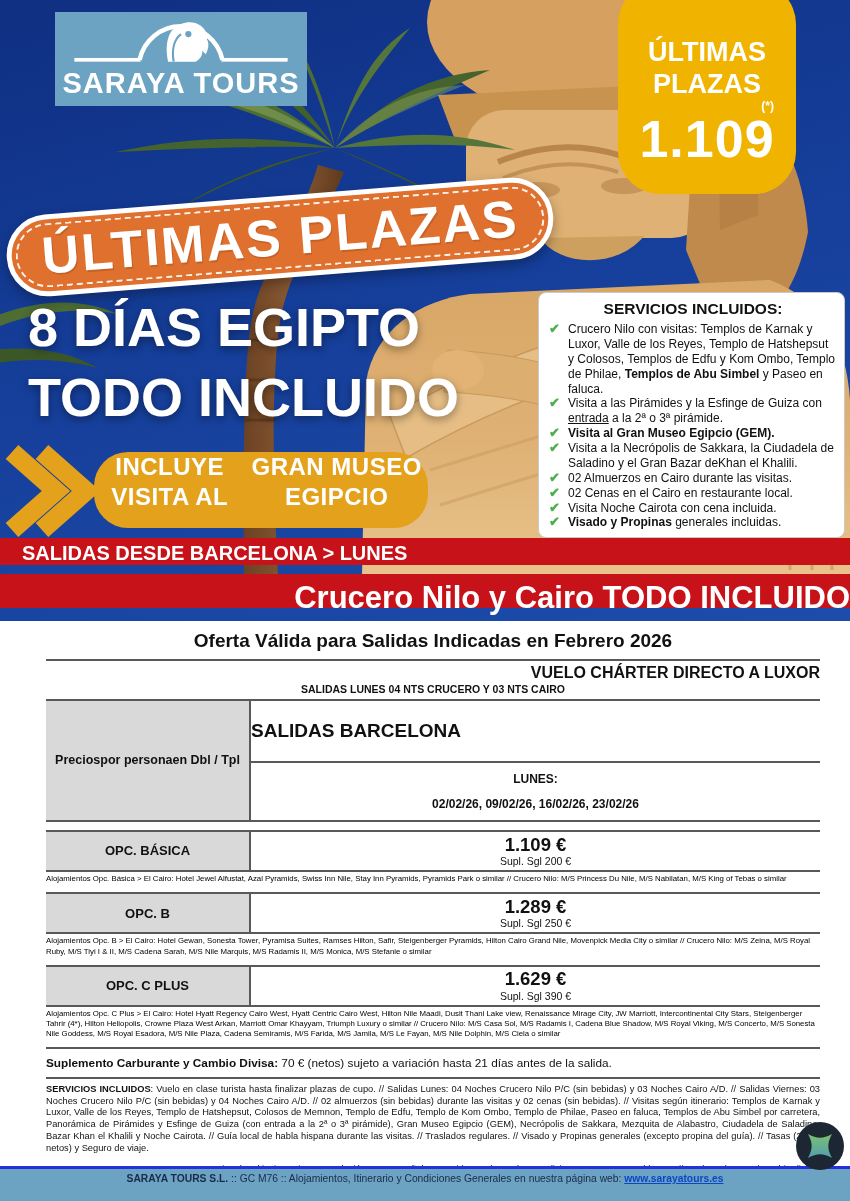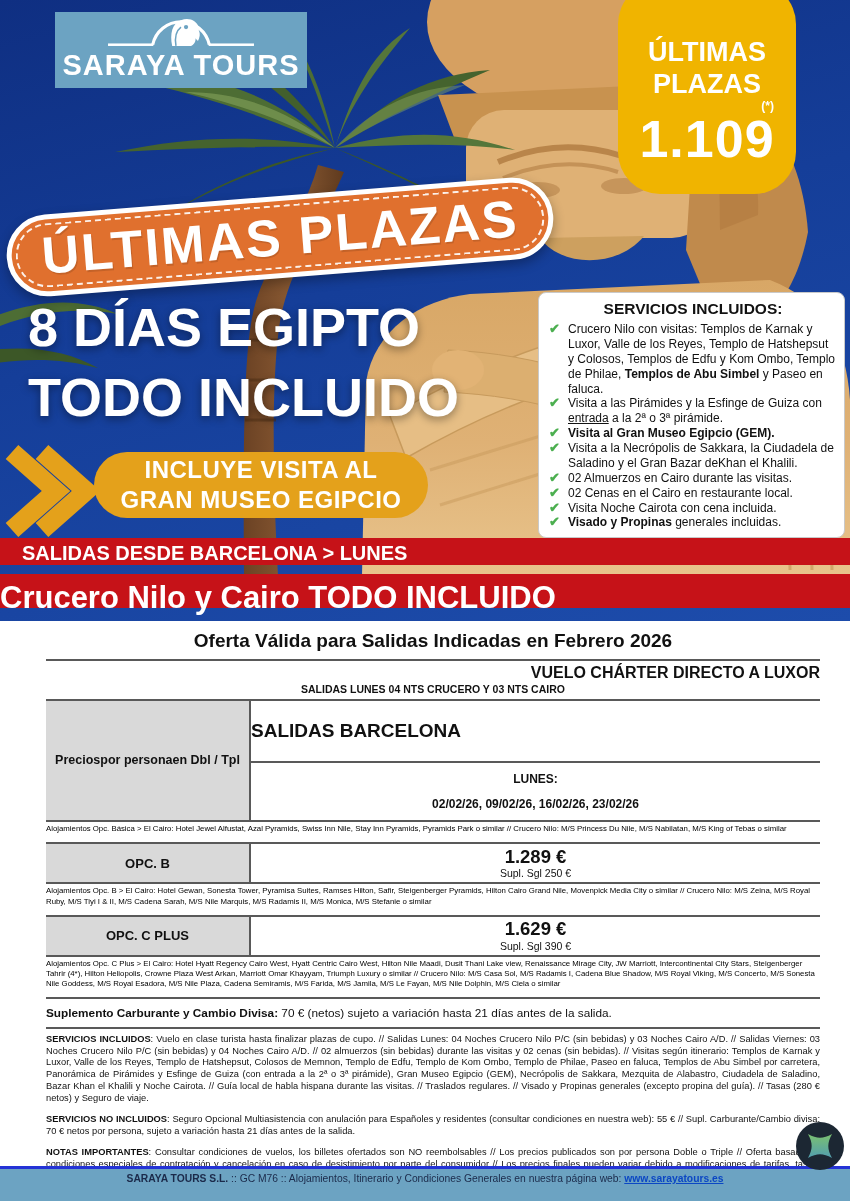--- a/index.html
+++ b/index.html
@@ -4,21 +4,21 @@
 <style>
   html,body{margin:0;padding:0;background:#ffffff;}
   .page{position:relative;width:850px;height:1201px;overflow:hidden;background:#fff;
         font-family:"Liberation Sans",sans-serif;}
 
   
   .hero{position:absolute;top:0;left:0;width:850px;height:621px;overflow:hidden;
         background:linear-gradient(165deg,#0f2f82 0%,#153e99 45%,#1d4cab 100%);}
   .scene{position:absolute;top:0;left:0;}
 
-  .logo-box{position:absolute;left:55px;top:12px;width:252px;height:76px;background:#6CA3C2;
+  .logo-box{position:absolute;left:55px;top:12px;width:252px;height:94px;background:#6CA3C2;
             display:flex;flex-direction:column;align-items:center;justify-content:flex-end;padding-bottom:8px;box-sizing:border-box;}
   .logo-title{color:#fff;font-weight:bold;font-size:29px;letter-spacing:1px;line-height:1;}
 
   .badge{position:absolute;left:618px;top:-18px;width:178px;height:212px;background:#F0B400;
          border-radius:42px;color:#fff;text-align:center;padding-top:54px;box-sizing:border-box;}
   .badge .l1{font-size:27px;font-weight:bold;line-height:1.2;}
   .badge .ast{display:block;text-align:right;padding-right:22px;font-size:12px;font-weight:bold;height:12px;line-height:10px;}
   .badge .price{font-size:52px;font-weight:bold;line-height:1.02;letter-spacing:1px;}
 
   .ribbon{position:absolute;left:6px;top:196px;width:548px;height:82px;background:#E0702E;
@@ -26,36 +26,36 @@
           display:flex;align-items:center;justify-content:center;box-shadow:0 5px 12px rgba(0,0,0,.3);box-sizing:border-box;}
   .ribbon::after{content:"";position:absolute;inset:4px;border:2px dashed rgba(255,255,255,.9);border-radius:42px;pointer-events:none;}
   .ribbon-text{color:#fff;font-weight:bold;font-size:52px;letter-spacing:2px;white-space:nowrap;
                text-shadow:1px 2px 0 rgba(0,0,0,.12);}
 
   .headline{position:absolute;left:28px;top:292px;color:#fff;font-weight:bold;font-size:54px;
             line-height:1.3;text-shadow:0 3px 8px rgba(0,0,0,.4);}
 
   .chevrons{position:absolute;left:2px;top:444px;}
 
-  .gold-pill{position:absolute;left:94px;top:452px;width:334px;height:66px;background:#E4A11B;
-             border-radius:34px;display:flex;flex-direction:column;justify-content:center;
+  .gold-pill{position:absolute;left:94px;top:452px;width:334px;height:76px;background:#E4A11B;
+             border-radius:34px;display:flex;flex-direction:row;justify-content:center;
              text-align:center;color:#fff;font-weight:bold;font-size:24px;line-height:1.25;letter-spacing:.5px;}
 
   .svc-box{position:absolute;left:538px;top:292px;width:307px;height:246px;background:#fff;
            border:1px solid #c9c9c9;border-radius:8px;box-sizing:border-box;padding:7px 9px 4px 12px;color:#111;}
   .svc-title{text-align:center;font-weight:bold;font-size:15.5px;margin-bottom:4px;}
   .svc-item{position:relative;padding-left:17px;font-size:12px;line-height:1.24;}
   .svc-item .check{position:absolute;left:-2px;top:-1px;color:#4CAF50;font-size:13px;font-weight:bold;}
   .seg-b{font-weight:bold;}
   .seg-u{text-decoration:underline;}
 
   .banner1{position:absolute;top:538px;left:0;height:27px;width:850px;background:#C61218;color:#fff;
            font-weight:bold;font-size:20px;line-height:30px;padding-left:22px;box-sizing:border-box;}
   .banner2{position:absolute;top:574px;left:0;height:34px;width:850px;background:#C61218;color:#fff;
-           font-weight:bold;font-size:31px;line-height:47px;text-align:left;}
+           font-weight:bold;font-size:31px;line-height:47px;text-align:right;}
 
   
   .content{position:absolute;top:621px;left:0;width:850px;height:547px;background:#fff;
            padding:4px 30px 0 46px;box-sizing:border-box;color:#111;overflow:hidden;}
   .validity{text-align:center;font-weight:bold;font-size:19px;margin:5px 0 7px;}
 
   .tbl-title{text-align:right;font-weight:bold;font-size:16px;border-top:2px solid #595959;padding-top:3px;}
   .tbl-sub{text-align:center;font-weight:bold;font-size:10.5px;padding:1px 0 4px;}
   .tbl-head{display:grid;grid-template-columns:205px 1fr;border-top:2px solid #595959;border-bottom:2px solid #595959;}
   .cell-gray{background:#D9D9D9;border-right:2px solid #595959;display:flex;flex-direction:row;
@@ -218,20 +218,27 @@
         <div>por persona</div>
         <div>en Dbl / Tpl</div>
       </div>
       <div class="head-right">
         <div class="hr-title">SALIDAS BARCELONA</div>
         <div class="hr-day">LUNES:</div>
         <div class="hr-dates">02/02/26, 09/02/26, 16/02/26, 23/02/26</div>
       </div>
     </div>
 
+    <div class="opc-row">
+      <div class="cell-gray">OPC. BÁSICA</div>
+      <div class="price-cell">
+        <div class="price">1.109 €</div>
+        <div class="suppl">Supl. Sgl 200 €</div>
+      </div>
+    </div>
     <div class="opc-note">Alojamientos Opc. Básica &gt; El Cairo: Hotel Jewel Alfustat, Azal Pyramids, Swiss Inn Nile, Stay Inn Pyramids, Pyramids Park o similar // Crucero Nilo: M/S Princess Du Nile, M/S Nabilatan, M/S King of Tebas o similar</div>
 
     <div class="opc-row">
       <div class="cell-gray">OPC. B</div>
       <div class="price-cell">
         <div class="price">1.289 €</div>
         <div class="suppl">Supl. Sgl 250 €</div>
       </div>
     </div>
     <div class="opc-note">Alojamientos Opc. B &gt; El Cairo: Hotel Gewan, Sonesta Tower, Pyramisa Suites, Ramses Hilton, Safir, Steigenberger Pyramids, Hilton Cairo Grand Nile, Movenpick Media City o similar // Crucero Nilo: M/S Zeina, M/S Royal Ruby, M/S Tiyi I &amp; II, M/S Cadena Sarah, M/S Nile Marquis, M/S Radamis II, M/S Monica, M/S Stefanie o similar</div>

